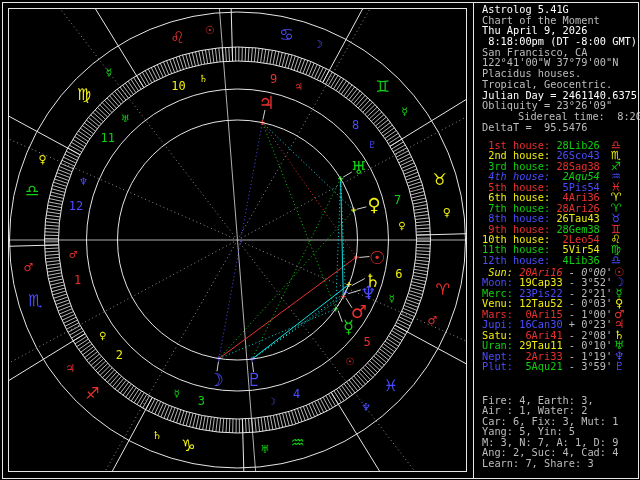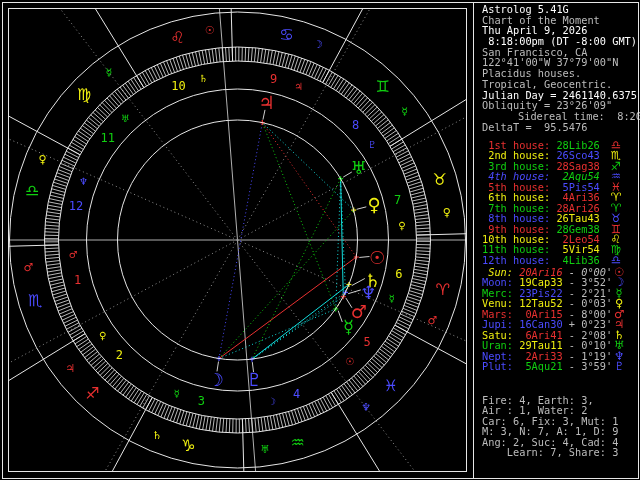--- a/index.html
+++ b/index.html
@@ -197,30 +197,31 @@
         <div class="row" style="height: 10.45px; line-height: 10.45px;"><span class="c-red"> 9th house: </span><span class="c-green">28Gem38</span><span class="c-red glyph">♊</span></div>
         <div class="row" style="height: 10.45px; line-height: 10.45px;"><span class="c-yellow">10th house: </span><span class="c-red"> 2Leo54</span><span class="c-yellow glyph">♌</span></div>
         <div class="row" style="height: 10.45px; line-height: 10.45px; justify-content: space-between;"><span class="c-green">11th house: </span><span class="c-yellow"> 5Vir54</span><span class="c-green glyph">♍</span></div>
         <div class="row" style="height: 10.45px; line-height: 10.45px;"><span class="c-blue">12th house: </span><span class="c-green"> 4Lib36</span><span class="c-blue glyph">♎</span></div>
       </div>
     <div class="sec" id="sec-planets" style="top: 267px; width: 144px;">
         <div class="row" style="height: 10.45px; line-height: 10.45px; font-style: italic;"><span class="c-yellow"> Sun: </span><span class="c-red">20Ari16</span><span class="c-gray"> - 0°00'</span><span class="c-red glyph">☉</span></div>
         <div class="row" style="height: 10.45px; line-height: 10.45px;"><span class="c-blue">Moon: </span><span class="c-yellow">19Cap33</span><span class="c-gray"> - 3°52'</span><span class="c-blue glyph">☽</span></div>
         <div class="row" style="height: 10.45px; line-height: 10.45px;"><span class="c-green">Merc: </span><span class="c-blue">23Pis22</span><span class="c-gray"> - 2°21'</span><span class="c-green glyph">☿</span></div>
         <div class="row" style="height: 10.45px; line-height: 10.45px;"><span class="c-yellow">Venu: </span><span class="c-yellow">12Tau52</span><span class="c-gray"> - 0°03'</span><span class="c-yellow glyph">♀</span></div>
-        <div class="row" style="height: 10.45px; line-height: 10.45px;"><span class="c-red">Mars: </span><span class="c-red"> 0Ari15</span><span class="c-gray"> - 8°00'</span><span class="c-red glyph">♂</span></div>
+        <div class="row" style="height: 10.45px; line-height: 10.45px;"><span class="c-red">Mars: </span><span class="c-red"> 0Ari15</span><span class="c-gray"> - 1°00'</span><span class="c-red glyph">♂</span></div>
         <div class="row" style="height: 10.45px; line-height: 10.45px;"><span class="c-blue">Jupi: </span><span class="c-blue">16Can30</span><span class="c-gray"> + 0°23'</span><span class="c-red glyph">♃</span></div>
         <div class="row" style="height: 10.45px; line-height: 10.45px;"><span class="c-yellow">Satu: </span><span class="c-red"> 6Ari41</span><span class="c-gray"> - 2°08'</span><span class="c-yellow glyph">♄</span></div>
         <div class="row" style="height: 10.45px; line-height: 10.45px;"><span class="c-green">Uran: </span><span class="c-yellow">29Tau11</span><span class="c-gray"> - 0°10'</span><span class="c-green glyph">♅</span></div>
         <div class="row" style="height: 10.45px; line-height: 10.45px;"><span class="c-blue">Nept: </span><span class="c-red"> 2Ari33</span><span class="c-gray"> - 1°19'</span><span class="c-blue glyph">♆</span></div>
         <div class="row" style="height: 10.45px; line-height: 10.45px;"><span class="c-blue">Plut: </span><span class="c-green"> 5Aqu21</span><span class="c-gray"> - 3°59'</span><span class="c-blue glyph">♇</span></div>
       </div>
     <div class="sec" id="sec-stats" style="top:395px">
         <div class="row" style="height: 10.45px; line-height: 10.45px;"><span class="c-gray">Fire: 4, Earth: 3,</span></div>
         <div class="row" style="height: 10.45px; line-height: 10.45px;"><span class="c-gray">Air : 1, Water: 2</span></div>
         <div class="row" style="height: 10.45px; line-height: 10.45px;"><span class="c-gray">Car: 6, Fix: 3, Mut: 1</span></div>
+        <div class="row" style="height: 10.45px; line-height: 10.45px;"><span class="c-gray">Yang: 5, Yin: 5</span></div>
         <div class="row" style="height: 10.45px; line-height: 10.45px;"><span class="c-gray">M: 3, N: 7, A: 1, D: 9</span></div>
         <div class="row" style="height: 10.45px; line-height: 10.45px;"><span class="c-gray">Ang: 2, Suc: 4, Cad: 4</span></div>
-        <div class="row" style="height: 10.45px; line-height: 10.45px; justify-content: flex-end;"><span class="c-gray">Learn: 7, Share: 3</span></div>
+        <div class="row" style="height: 10.45px; line-height: 10.45px;"><span class="c-gray">Learn: 7, Share: 3</span></div>
       </div>
   </div>
   <div id="frame"></div>
 </div>
 
 </body></html>

